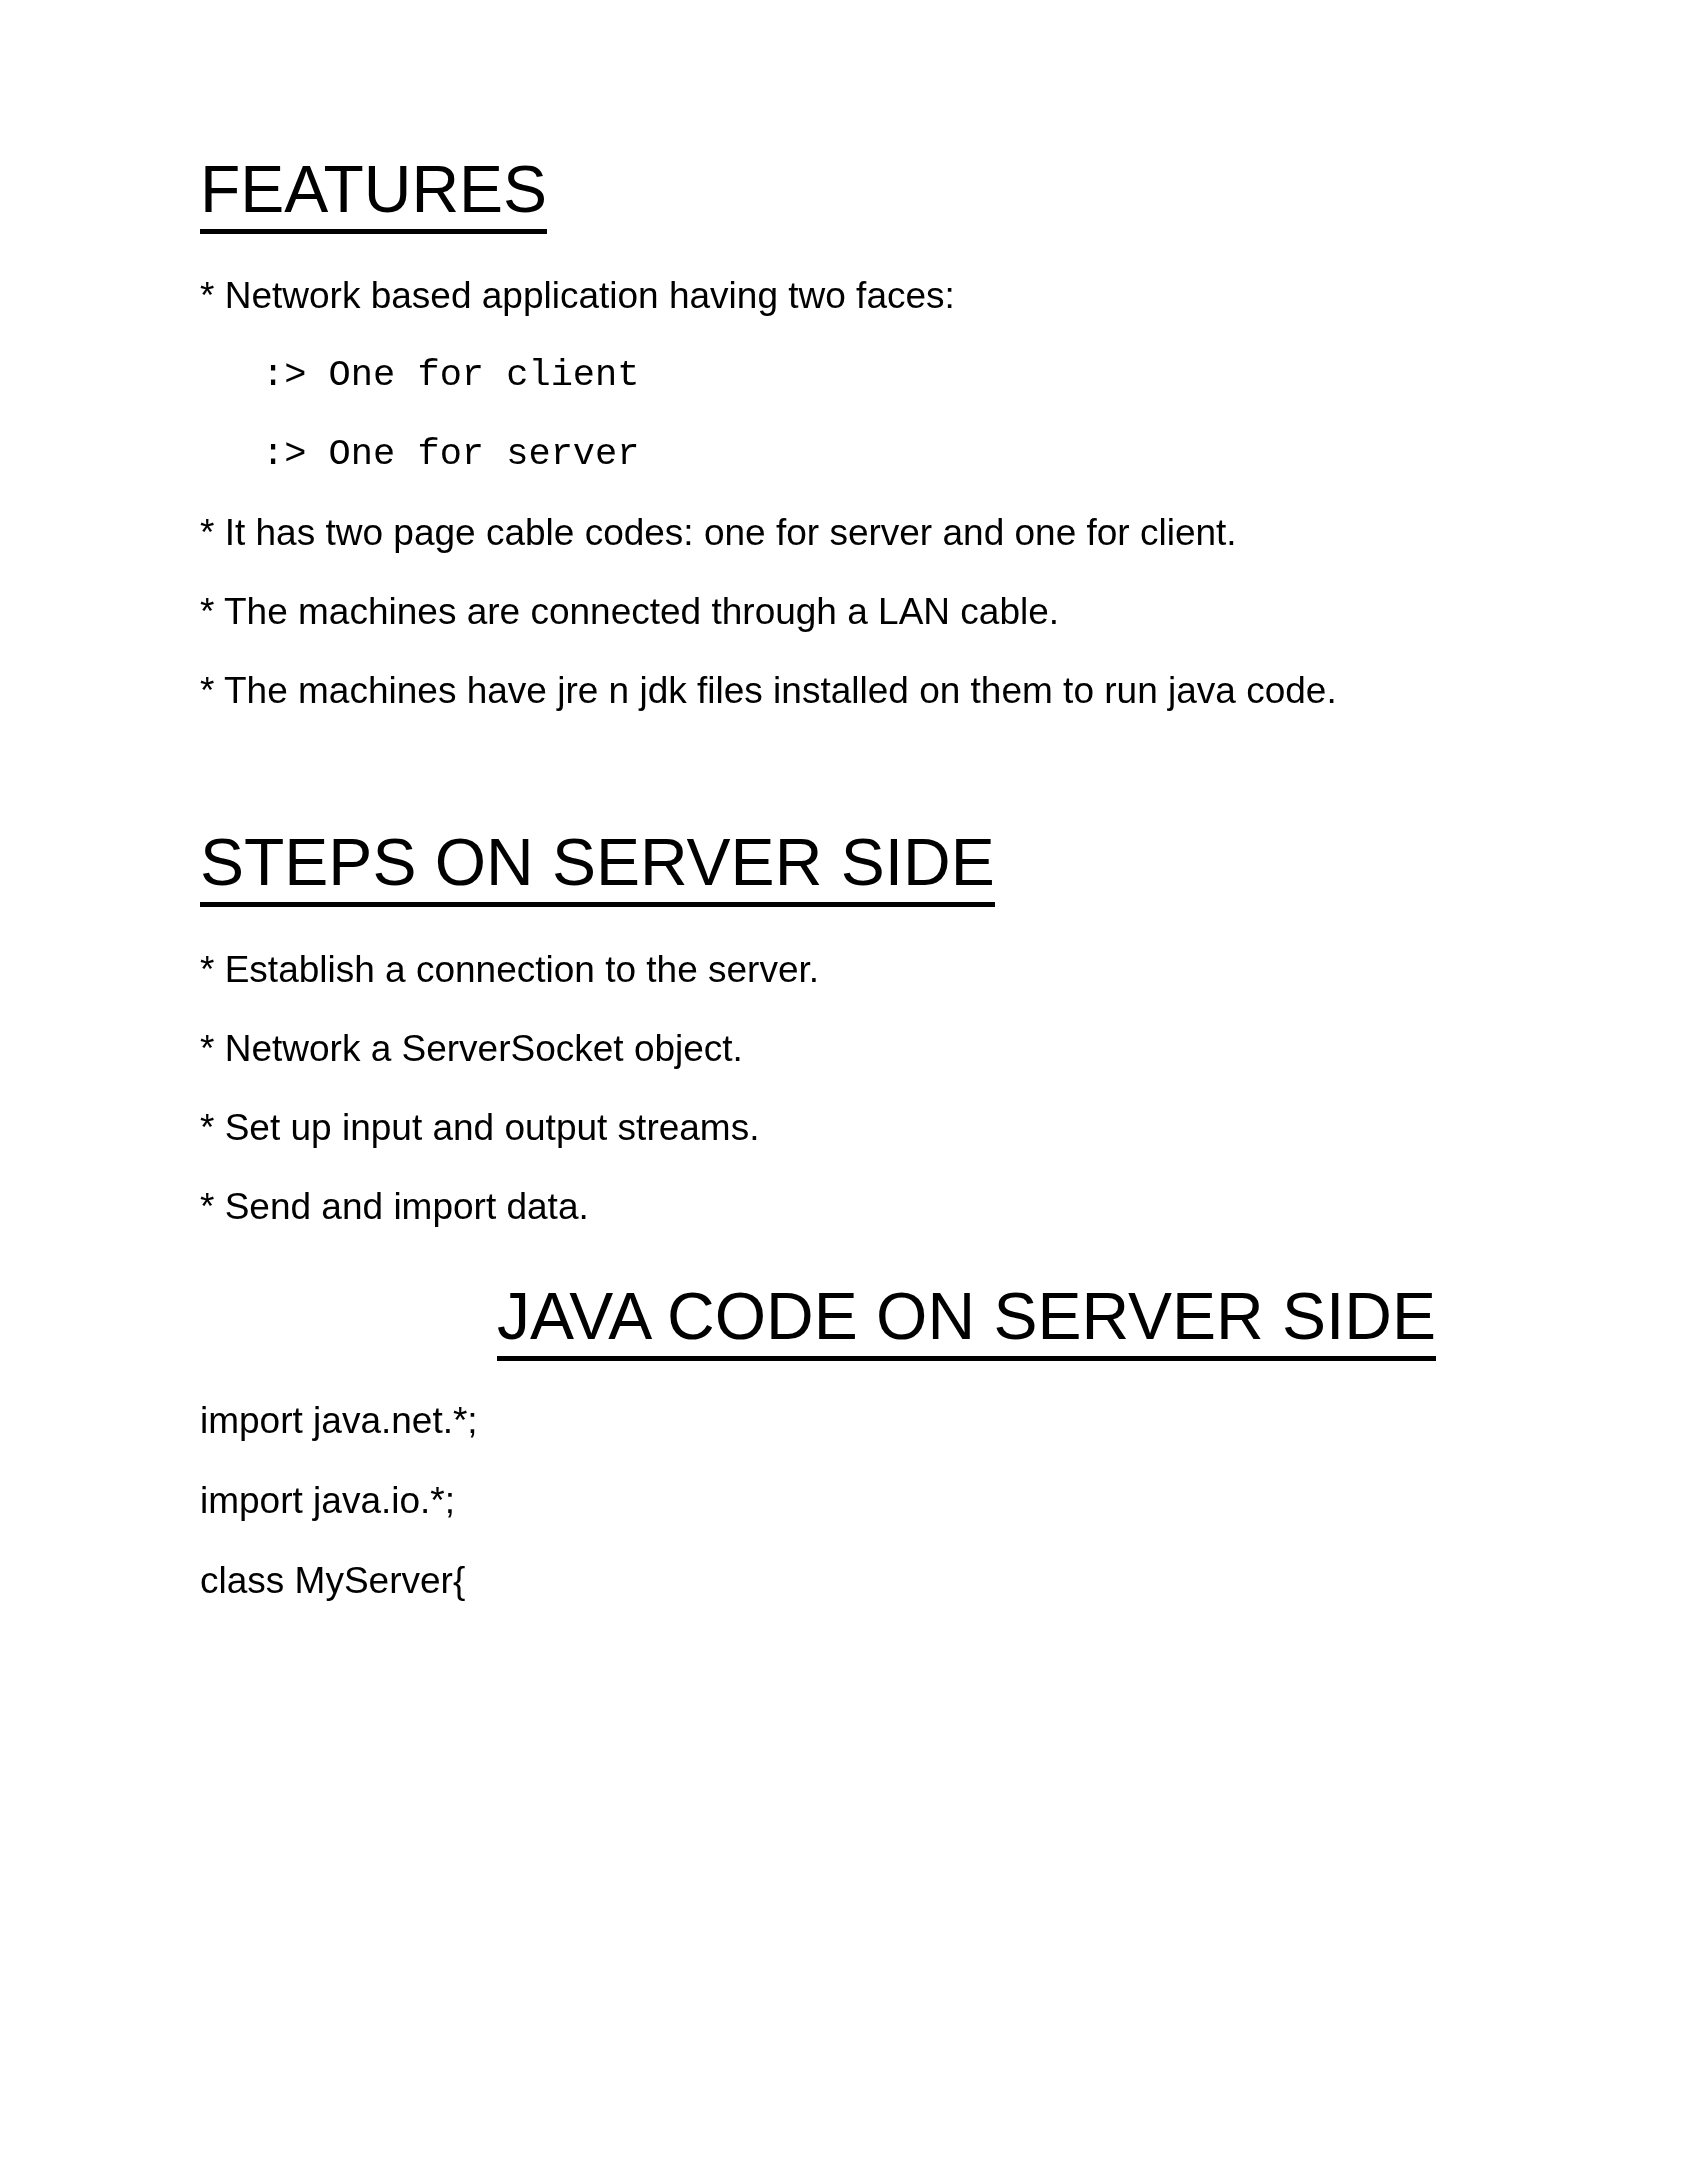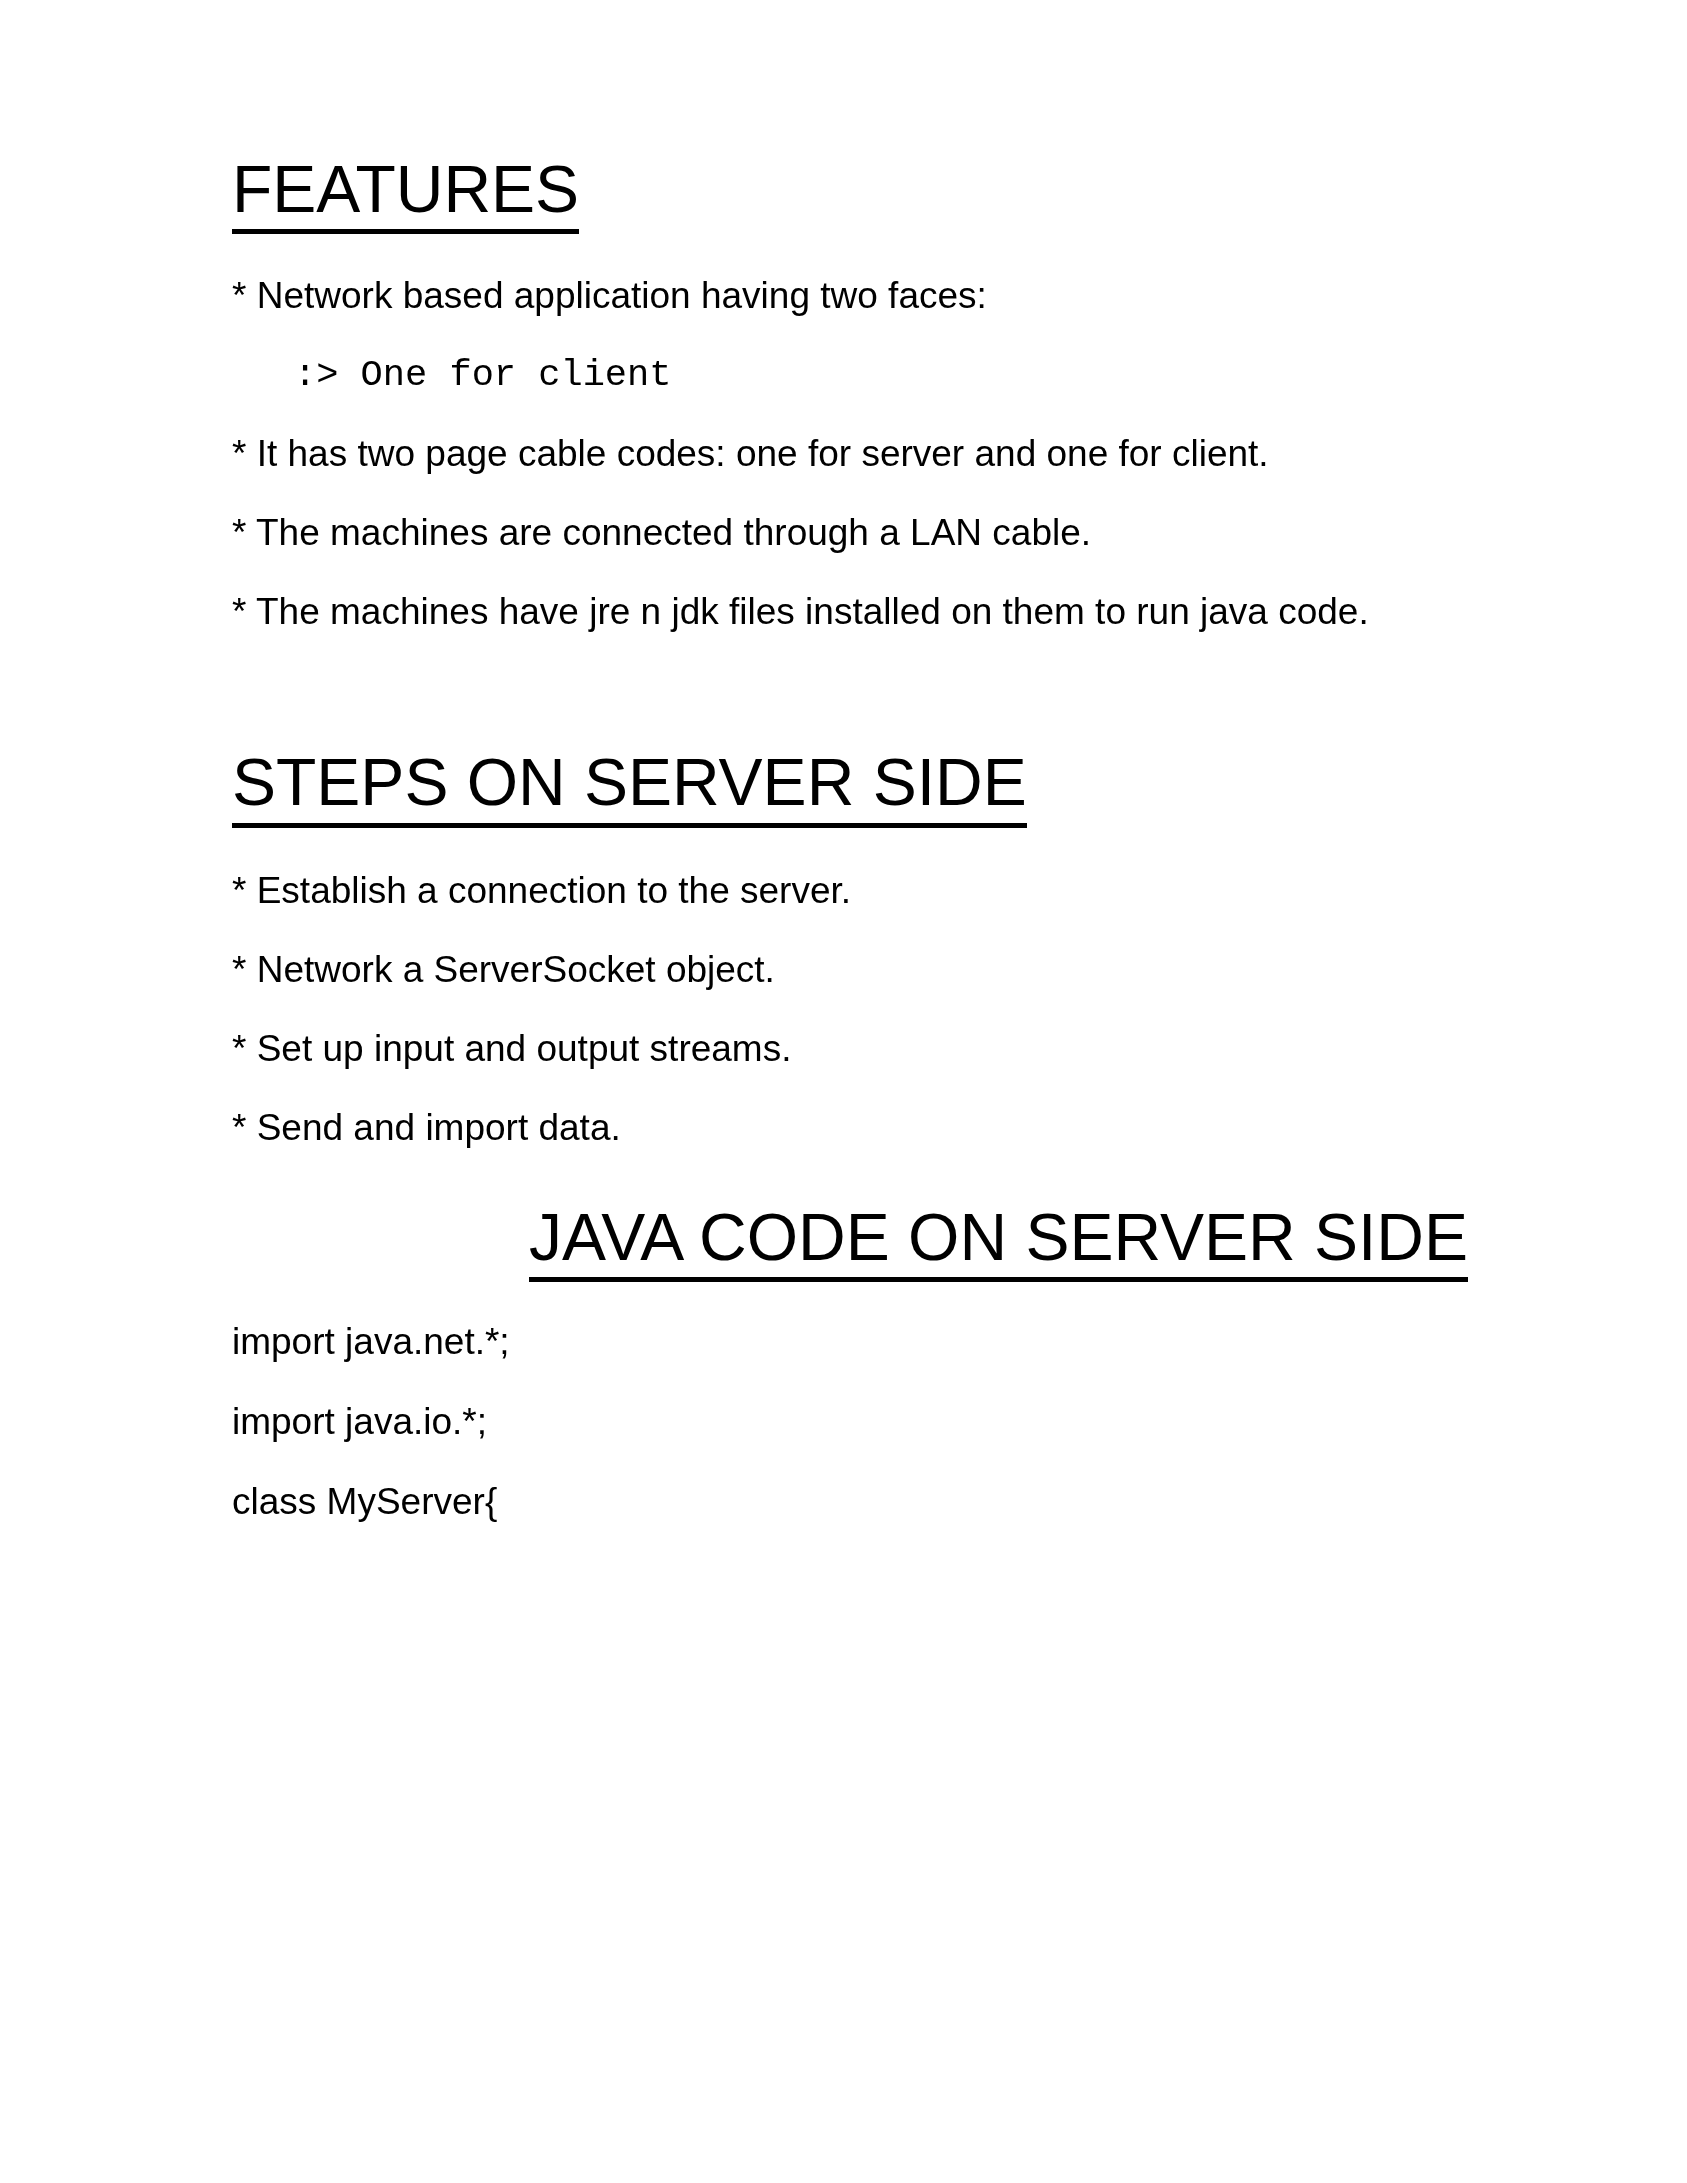--- a/index.html
+++ b/index.html
@@ -19,21 +19,20 @@
     font-family: "Liberation Sans", "DejaVu Sans", sans-serif;
     color: #000000;
     -webkit-font-smoothing: antialiased;
   }
 
   .doc-body {
     position: absolute;
     left: 200px;
     top: 153px;
     width: 1236px;
-    margin-left: 32px;
   }
 
   
   .heading {
     font-size: 66px;
     font-weight: 400;
     line-height: 1.12;
     letter-spacing: 0px;
     margin: 0;
     padding: 0;
@@ -74,20 +73,21 @@
 </head>
 <body>
 
 <div class="page">
   <div class="doc-body">
 
     <h1 class="heading h-features"><span class="htext">FEATURES</span></h1>
 
     <p class="para">* Network based application having two faces:</p>
     <p class="para sub">:&gt; One for client</p>
+    <p class="para sub">:&gt; One for server</p>
     <p class="para">* It has two page cable codes: one for server and one for client.</p>
     <p class="para">* The machines are connected through a LAN cable.</p>
     <p class="para">* The machines have jre n jdk files installed on them to run java code.</p>
 
     <h1 class="heading h-steps"><span class="htext">STEPS ON SERVER SIDE</span></h1>
 
     <p class="para">* Establish a connection to the server.</p>
     <p class="para">* Network a ServerSocket object.</p>
     <p class="para">* Set up input and output streams.</p>
     <p class="para tight">* Send and import data.</p>

